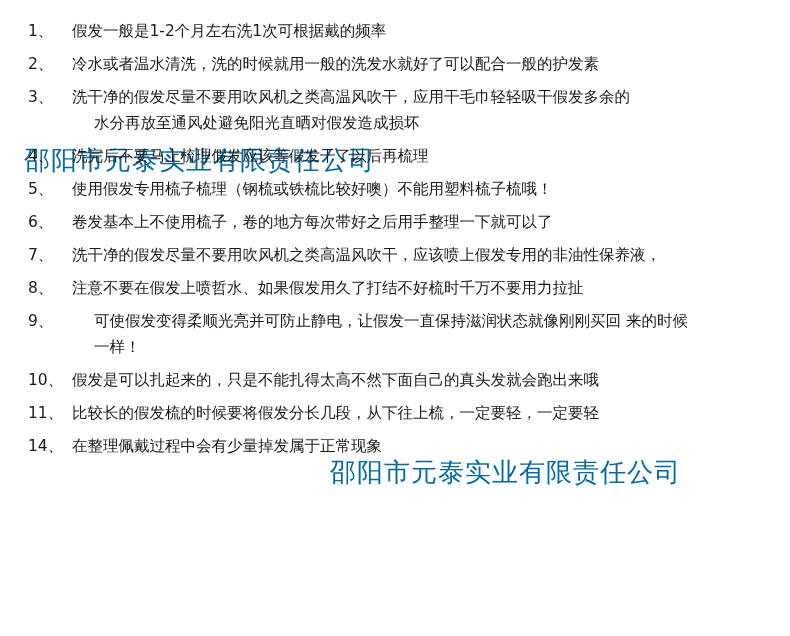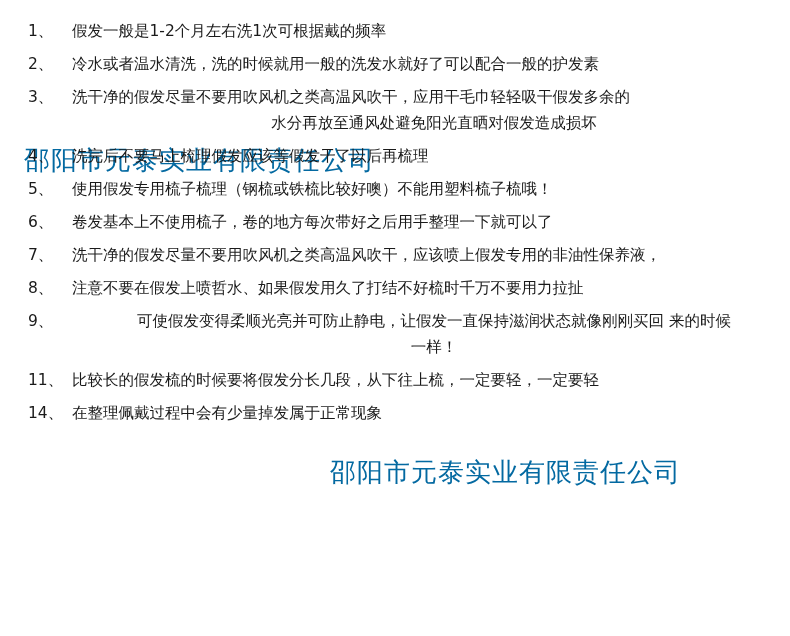--- a/index.html
+++ b/index.html
@@ -39,21 +39,20 @@
   .body {
     flex: 1 1 auto;
     font-size: 15.5px;
     line-height: 26px;
   }
   .line {
     white-space: nowrap;
   }
   .line.indent1 {
     padding-left: 22px;
-    text-align: center;
   }
   
   .watermark {
     position: absolute;
     font-family: "DejaVu Sans", "Liberation Sans", sans-serif;
     color: #0369a1;
     font-size: 26px;
     letter-spacing: 1px;
     white-space: nowrap;
     z-index: 1;
@@ -135,20 +134,26 @@
   </div>
 
   <div class="item">
     <div class="num">9、</div>
     <div class="body">
       <div class="line indent1">可使假发变得柔顺光亮并可防止静电，让假发一直保持滋润状态就像刚刚买回 来的时候</div>
       <div class="line indent1">一样！</div>
     </div>
   </div>
 
+  <div class="item">
+    <div class="num">10、</div>
+    <div class="body">
+      <div class="line">假发是可以扎起来的，只是不能扎得太高不然下面自己的真头发就会跑出来哦</div>
+    </div>
+  </div>
 
   <div class="item">
     <div class="num">11、</div>
     <div class="body">
       <div class="line">比较长的假发梳的时候要将假发分长几段，从下往上梳，一定要轻，一定要轻</div>
     </div>
   </div>
 
   <div class="item">
     <div class="num">14、</div>

